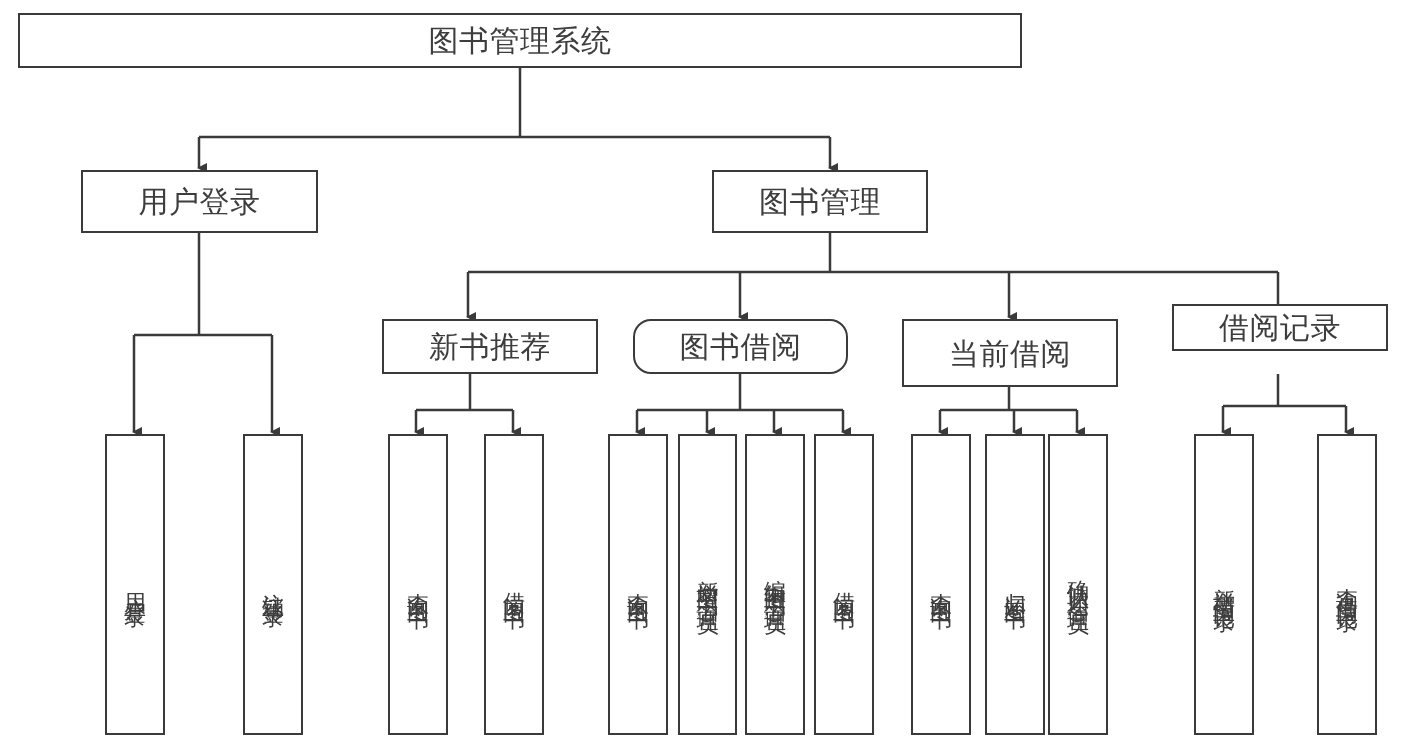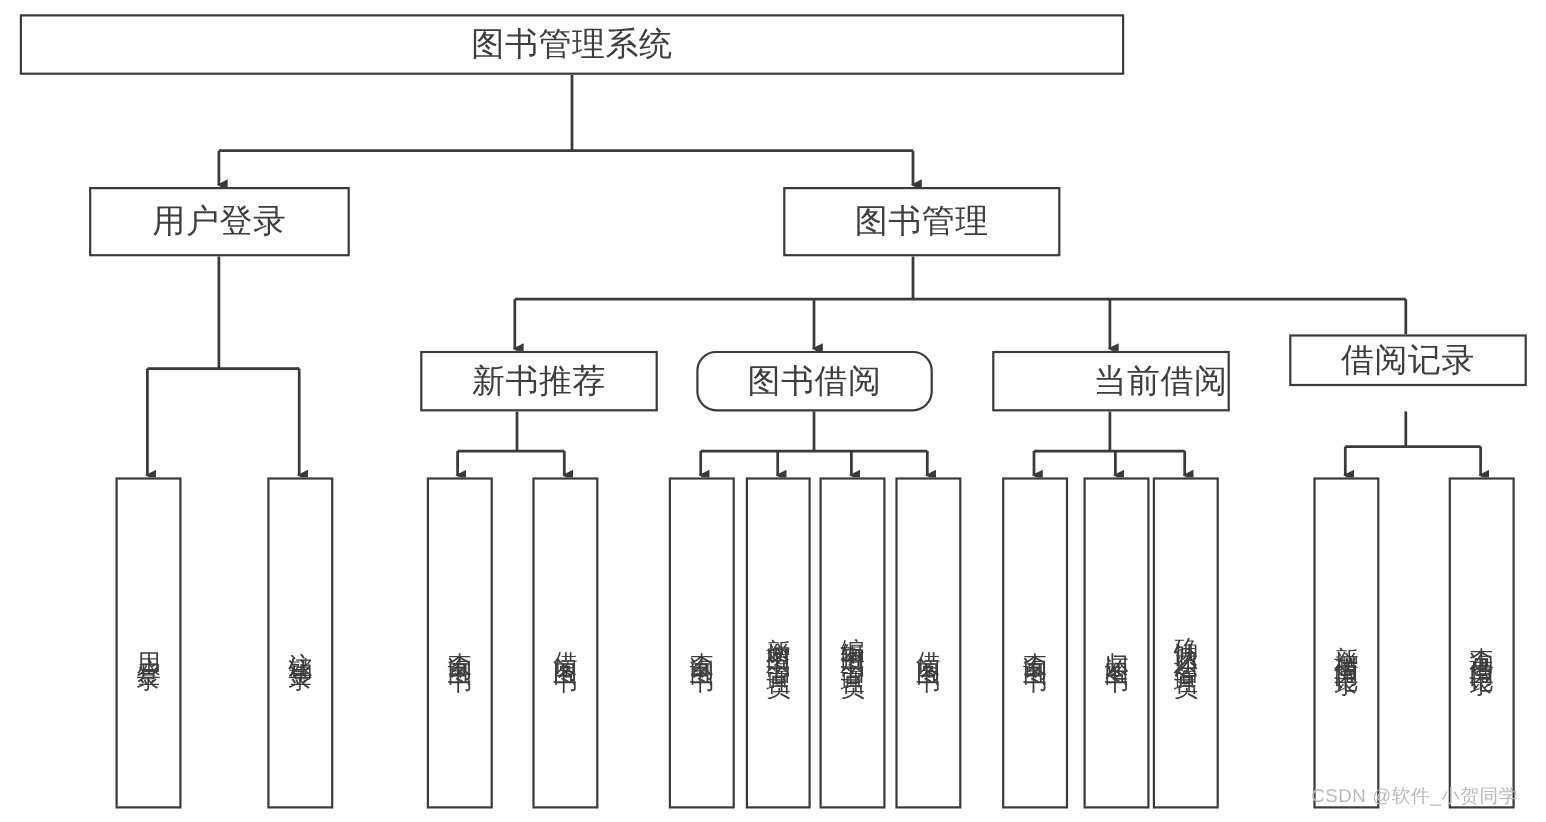--- a/index.html
+++ b/index.html
@@ -109,30 +109,30 @@
       </g>
   </svg>
 
   <div id="node-layer">
       <div class="node-box" style="left: 18px; top: 13px; width: 1004px; height: 55px;">
         <span class="node-label-h">图书管理系统</span>
       </div>
       <div class="node-box" style="left: 81px; top: 170px; width: 237px; height: 63px;">
         <span class="node-label-h">用户登录</span>
       </div>
-      <div class="node-box" style="left: 712px; top: 170px; width: 252px; height: 63px; align-items: center;">
+      <div class="node-box" style="left: 712px; top: 170px; width: 216px; height: 63px; align-items: center;">
         <span class="node-label-h">图书管理</span>
       </div>
       <div class="node-box" style="left: 362px; top: 319px; width: 216px; height: 55px; margin-left: 20px;">
         <span class="node-label-h">新书推荐</span>
       </div>
       <div class="node-box" style="left: 633px; top: 319px; width: 215px; height: 55px; border-radius: 18px;">
         <span class="node-label-h">图书借阅</span>
       </div>
-      <div class="node-box" style="left: 902px; top: 319px; width: 216px; height: 55px; justify-content: flex-end;">
+      <div class="node-box" style="left: 902px; top: 319px; width: 216px; height: 68px;">
         <span class="node-label-h">当前借阅</span>
       </div>
       <div class="node-box" style="left: 1172px; top: 304px; width: 216px; height: 47px; text-align: right;">
         <span class="node-label-h">借阅记录</span>
       </div>
       <div class="node-box" style="left: 105px; top: 434px; width: 60px; height: 301px;">
         <span class="node-label-v">用户登录</span>
       </div>
       <div class="node-box" style="left: 243px; top: 434px; width: 60px; height: 301px;">
         <span class="node-label-v">注销登录</span>
@@ -165,15 +165,14 @@
         <span class="node-label-v">确认归还（管理员）</span>
       </div>
       <div class="node-box" style="left: 1194px; top: 434px; width: 60px; height: 301px;">
         <span class="node-label-v">新增借阅记录</span>
       </div>
       <div class="node-box" style="left: 1317px; top: 434px; width: 60px; height: 301px;">
         <span class="node-label-v">查询借阅记录</span>
       </div>
     </div>
 
-  <div class="watermark" style="left: 1192px; top: 712px;">CSDN @软件_小贺同学</div>
 
 </div>
 
 </body></html>

